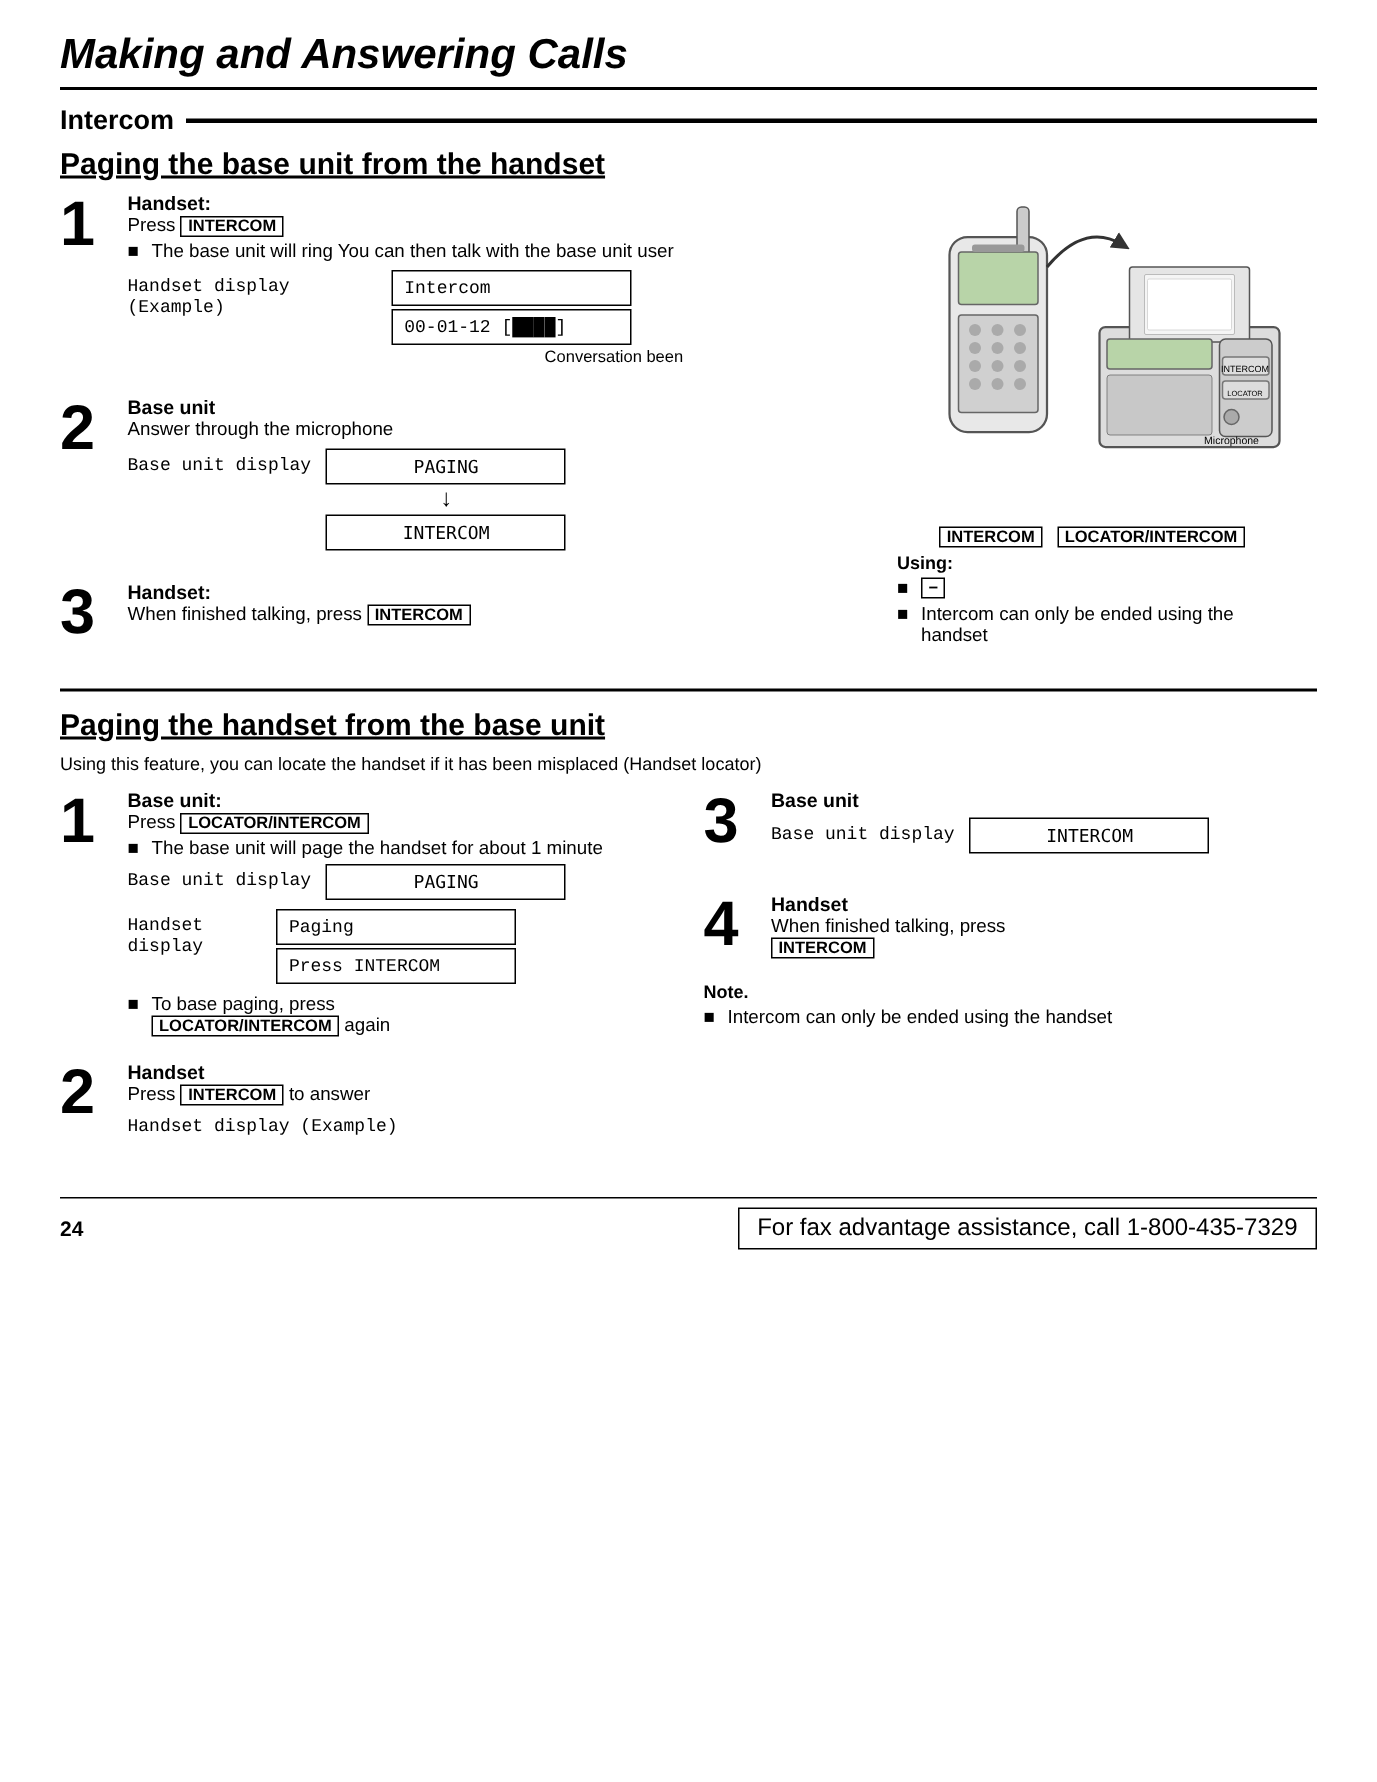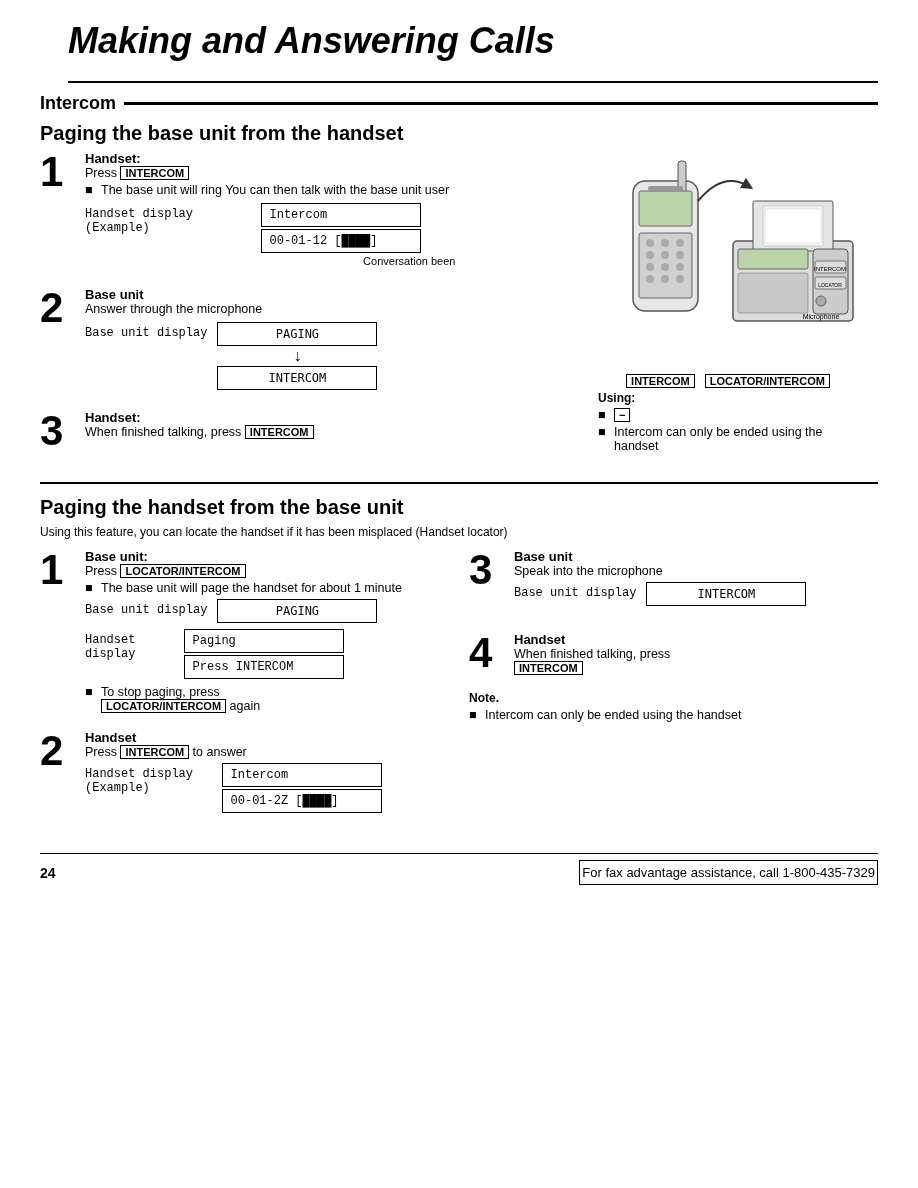--- a/index.html
+++ b/index.html
@@ -8,27 +8,26 @@
       font-size: 13px;
       background: #fff;
       color: #000;
       width: 918px;
       min-height: 1188px;
       padding: 20px 40px 20px 40px;
     }
 
     
     .page-title {
-      font-size: 36px;
+      font-size: 28px;
       font-style: italic;
       font-weight: bold;
       border-bottom: 2px solid #000;
-      padding-bottom: 19px;
+      padding-bottom: 6px;
       margin-bottom: 10px;
-      margin-left: 28px;
     }
 
     
     .section-heading {
       font-size: 18px;
       font-weight: bold;
       display: flex;
       align-items: center;
       gap: 8px;
       margin-bottom: 8px;
@@ -37,20 +36,21 @@
       flex: 1;
       height: 3px;
       background: #000;
     }
 
     
     .sub-heading {
       font-size: 20px;
       font-weight: bold;
       margin-bottom: 6px;
+      text-decoration: underline;
     }
 
     
     .two-col {
       display: flex;
       gap: 20px;
     }
     .col-left {
       flex: 1;
     }
@@ -151,22 +151,22 @@
       margin-top: 20px;
       padding-top: 6px;
       font-size: 13px;
     }
     .footer-page {
       font-weight: bold;
       font-size: 14px;
     }
     .footer-note {
       border: 1px solid #000;
-      padding: 4px 2px;
-      font-size: 13px;
+      padding: 4px 12px;
+      font-size: 16px;
     }
 
     .section-wrapper {
       position: relative;
     }
 
     
     .step-num-circle {
       font-size: 42px;
       font-weight: 900;
@@ -392,56 +392,51 @@
               <div class="display-inline-label">Handset display</div>
               <div>
                 <div class="display-box mono-display">Paging</div>
                 <div class="display-box mono-display" style="margin-top:2px;">Press INTERCOM</div>
               </div>
             </div>
 
             <div class="bullet-item" style="margin-top:6px;">
               <span class="bullet">■</span>
               <span>
-                <span>To stop paging, press</span>
+                <span>To base paging, press</span>
                 <br>
                 <kbd>LOCATOR/INTERCOM</kbd>
                 <span>again</span>
               </span>
             </div>
           </div>
         </div>
 
         <div class="step-container">
           <div class="step-num-circle">2</div>
           <div class="step-content">
             <div class="step-title">Handset</div>
             <div class="step-body">
               <span>Press</span>&nbsp;<kbd>INTERCOM</kbd>&nbsp;<span>to answer</span>
             </div>
 
             <div class="display-inline" style="margin-top:4px;">
               <div class="display-inline-label">Handset display (Example)</div>
-              <div>
-                <div class="display-box mono-display">Intercom</div>
-                <div class="display-box mono-display" style="margin-top:2px;">00-01-2Z   [████]</div>
-              </div>
             </div>
           </div>
         </div>
 
       </div>
 
       <div class="col-left">
 
         <div class="step-container">
           <div class="step-num-circle">3</div>
           <div class="step-content">
             <div class="step-title">Base unit</div>
-            <div class="step-body">Speak into the microphone</div>
             <div class="display-inline" style="margin-top:4px;">
               <div class="display-inline-label">
                 <span>Base unit display</span>
               </div>
               <div class="display-box display-box-narrow">INTERCOM</div>
             </div>
           </div>
         </div>
 
         <div class="step-container" style="margin-top:20px;">

